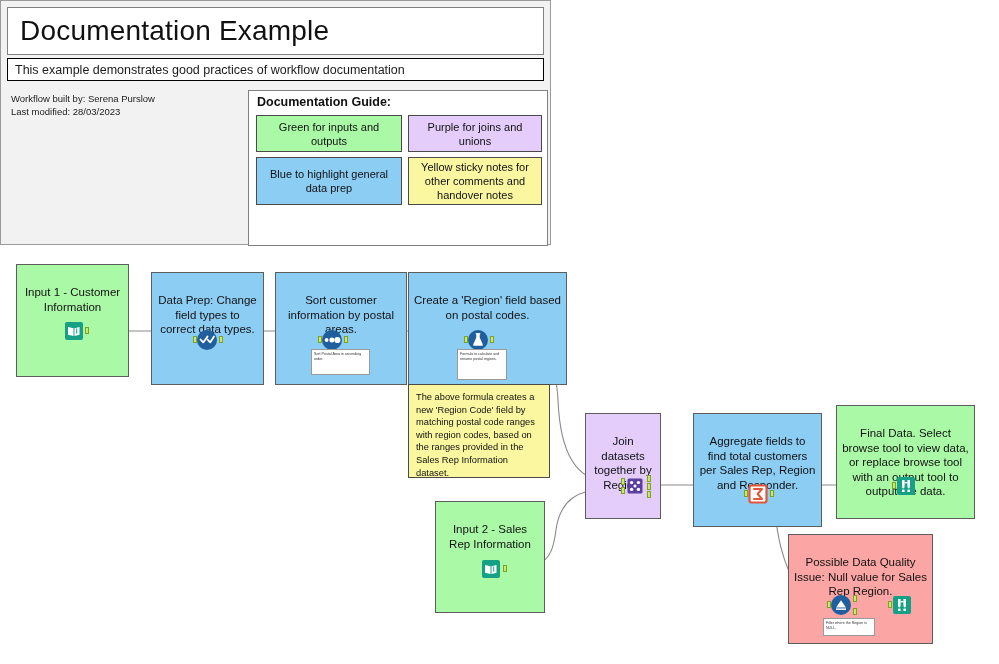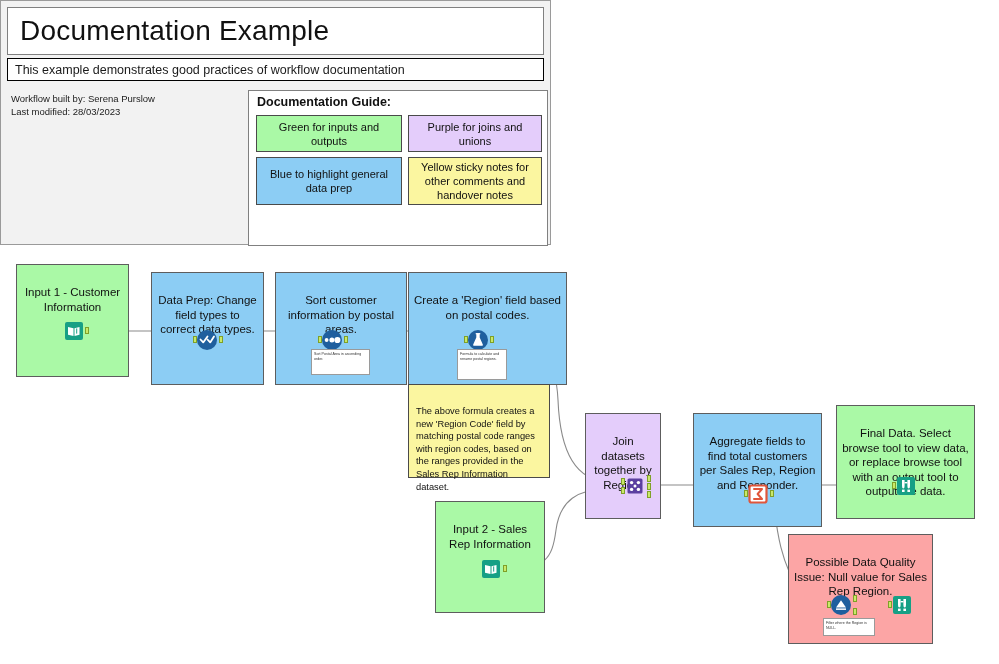--- a/index.html
+++ b/index.html
@@ -121,21 +121,21 @@
   .red    { background: #fca5a5; }
 
   
   #sticky-note {
     position: absolute;
     left: 408px; top: 384px;
     width: 142px; height: 94px;
     background: #fbf6a0;
     border: 1px solid #4a4a4a;
     box-sizing: border-box;
-    padding: 20px 7px;
+    padding: 6px 7px;
     font-size: 9.3px;
     line-height: 12.6px;
     color: #111;
   }
 
   
   .tool-note {
     position: absolute;
     background: #ffffff;
     border: 1px solid #9a9a9a;

